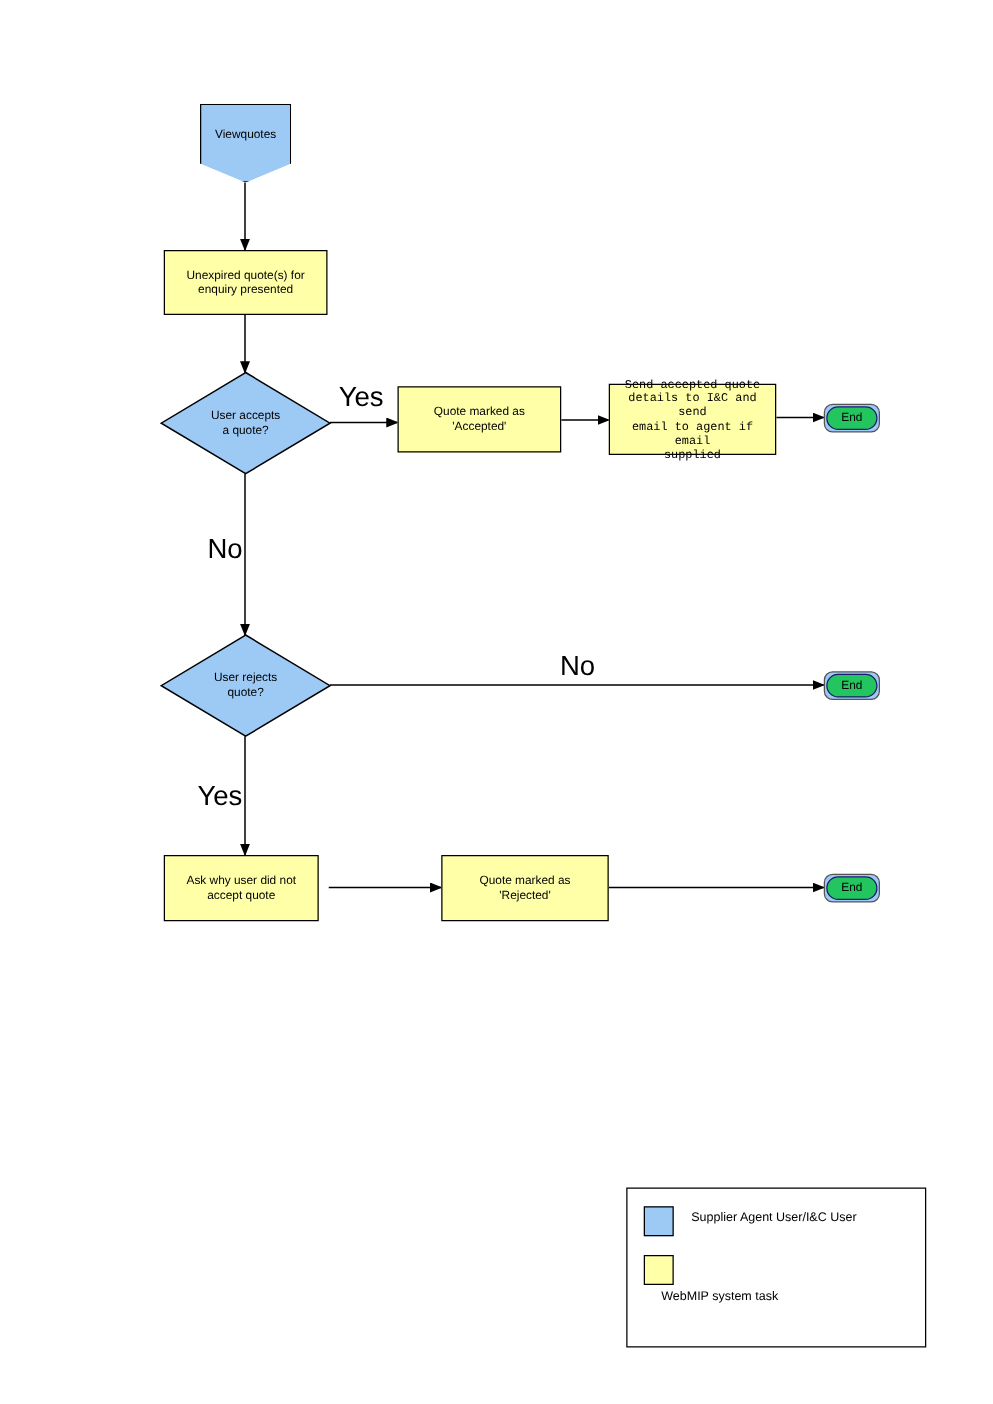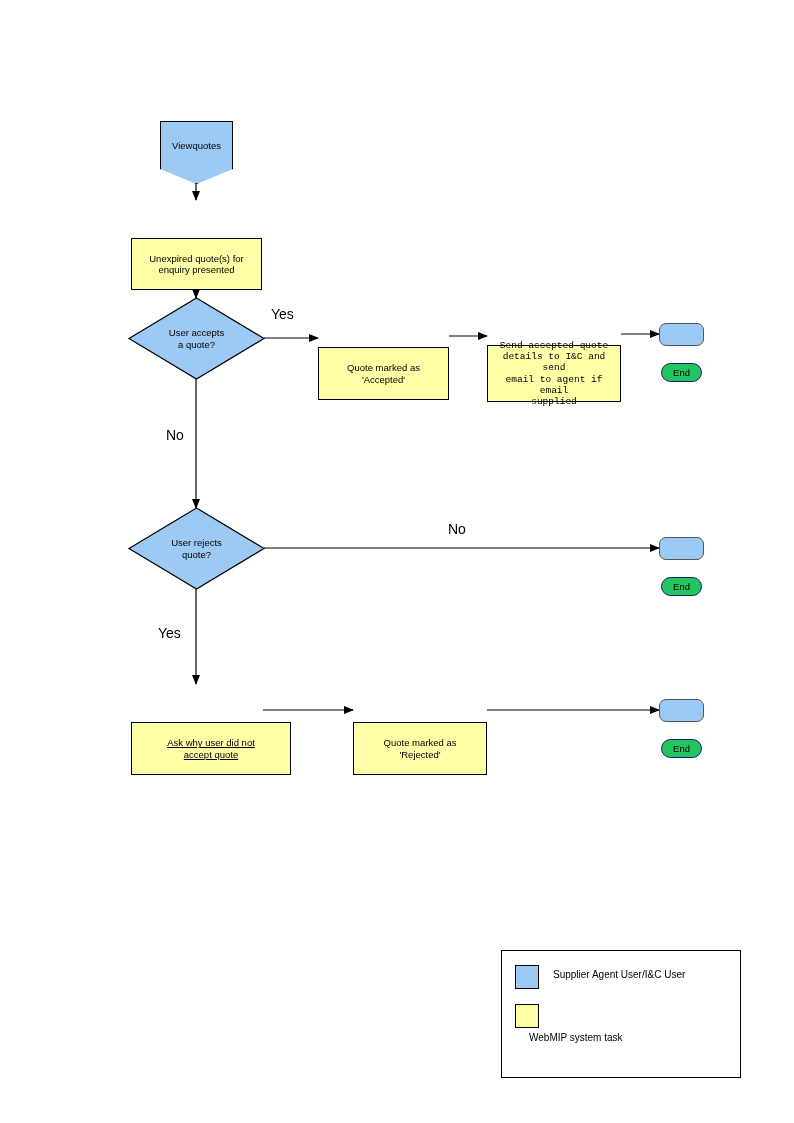--- a/index.html
+++ b/index.html
@@ -23,21 +23,20 @@
   .node {
     position: absolute;
     box-sizing: border-box;
     display: flex;
     align-items: center;
     justify-content: center;
     text-align: center;
     color: #000000;
     line-height: 1.18;
     white-space: pre-line;
-    margin-top: 38px;
   }
   
   .start-shape {
     left: 160px;
     top: 83px;
     width: 73px;
     height: 63px;
     font-size: 9.5px;
     background: #9DC9F5;
     border: 1px solid #000000;
@@ -83,21 +82,21 @@
     box-sizing: border-box;
     width: 45px;
     height: 23px;
     border: 1px solid #555555;
     border-radius: 7px;
     background: #9DC9F5;
   }
   
   .edge-label {
     position: absolute;
-    font-size: 14px;
+    font-size: 22px;
     color: #000000;
     line-height: 1;
     white-space: nowrap;
   }
   
   #legend {
     position: absolute;
     left: 501px;
     top: 950px;
     width: 240px;
@@ -169,21 +168,21 @@
 enquiry presented</div>
 
 <div class="node process" style="left:318px; top:309px; width:131px; height:53px;">Quote  marked as
 'Accepted'</div>
 
 <div class="node process" style="left:487px; top:307px; width:134px; height:57px;font-family:Liberation Mono, monospace;">Send accepted quote
 details to I&amp;C and send
 email to agent if email
 supplied</div>
 
-<div class="node process" style="left:131px; top:684px; width:160px; height:53px;text-decoration:underline;">Ask why user did not
+<div class="node process" style="left:131px; top:684px; width:124px; height:53px;">Ask why user did not
 accept quote</div>
 
 <div class="node process" style="left:353px; top:684px; width:134px; height:53px;">Quote  marked as
 'Rejected'</div>
 
 <div class="decision-wrap" style="left:129px; top:298px; width:135px; height:81px;">
   <div class="decision-label">User accepts
 a quote?</div>
 </div>
 

